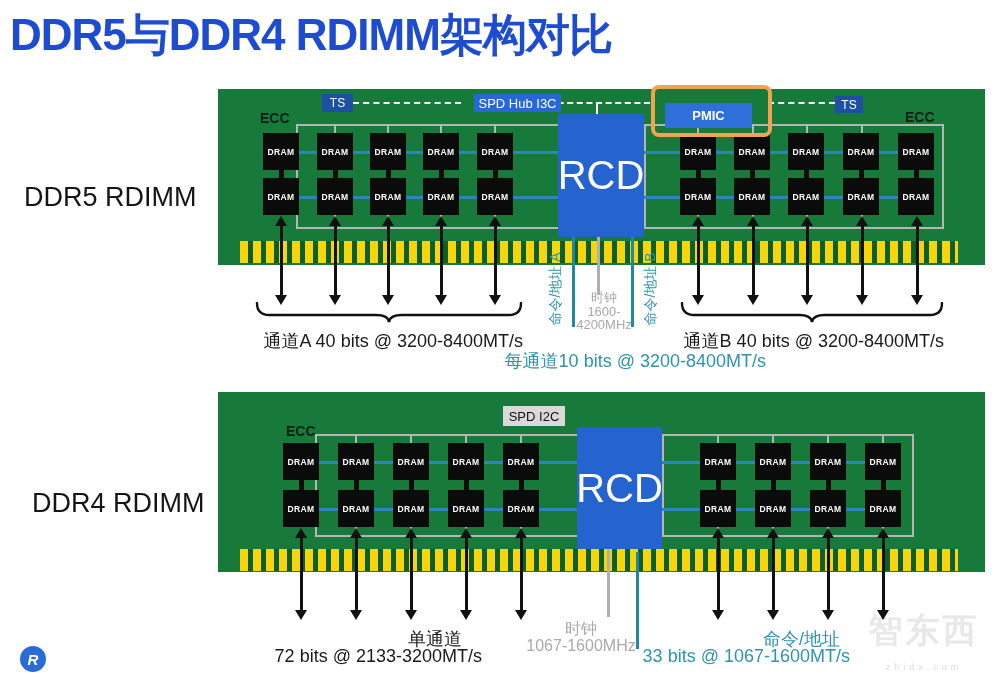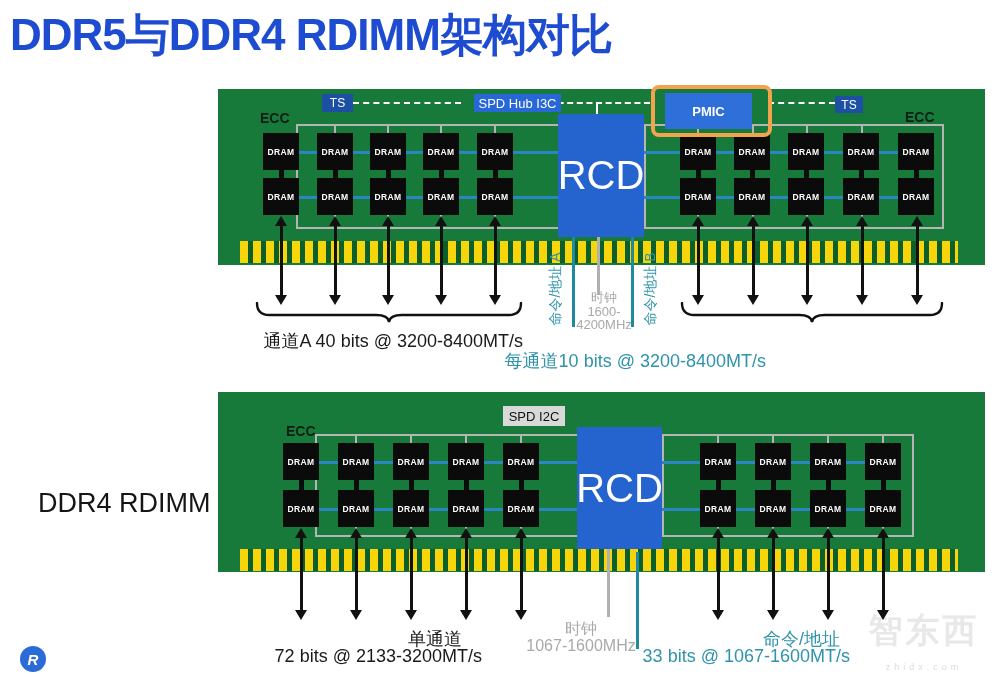--- a/index.html
+++ b/index.html
@@ -50,30 +50,31 @@
   .watermark .wm-main{font-size:34px;font-weight:bold;letter-spacing:3px;font-family:Liberation Serif, serif;}
   .watermark .wm-sub{font-size:9px;color:#DCDCDC;letter-spacing:4px;margin-top:8px;}
 </style>
 </head>
 <body>
 
 <div id="canvas">
 
   <div class="title" style="left:10px;top:6px">DDR5与DDR4 RDIMM架构对比</div>
 
+  <div class="modname" style="left:24px;top:182px">DDR5 RDIMM</div>
   <div class="pcb" style="left:218px;top:89px;width:767px;height:176px"></div>
   <div class="gold" style="left:240px;top:241px;width:718px;height:22px"></div>
 
   <div class="dash-h" style="left:353px;top:102px;width:108px"></div>
   <div class="dash-h" style="left:548px;top:102px;width:102px"></div>
   <div class="dash-h" style="left:768px;top:102px;width:67px"></div>
   <div class="dash-v" style="left:596px;top:104px;height:10px"></div>
   <div class="bluebox ts" style="left:322px;top:94px;width:31px;height:18px">TS</div>
   <div class="bluebox spd5" style="left:474px;top:94px;width:87px;height:18px">SPD Hub I3C</div>
-  <div class="bluebox pmic" style="left:665px;top:93px;width:87px;height:36px">PMIC</div>
+  <div class="bluebox pmic" style="left:665px;top:103px;width:87px;height:25px">PMIC</div>
   <div class="orangebox" style="left:651px;top:85px;width:113px;height:44px"></div>
   <div class="bluebox ts" style="left:835px;top:96px;width:28px;height:17px">TS</div>
   <div class="ecc" style="left:260px;top:110px">ECC</div>
   <div class="ecc" style="left:905px;top:109px">ECC</div>
 
   <div class="rcd" style="left:558px;top:114px;width:86px;height:123px">RCD</div>
 
   <div id="g-ddr5">
       <div class="busloop" style="left: 296px; top: 124px; width: 262px; height: 101px;"></div>
       <div class="stub" style="left: 334px; top: 124px; height: 9px;"></div>
@@ -191,23 +192,24 @@
   </div>
 
   <svg class="bracesvg" style="left:255px;top:302px" width="268" height="22">
     <path d="M2,1 Q2,13 14,13 L121,13 Q133,13 134,20 Q135,13 147,13 L254,13 Q266,13 266,1" stroke="#111" stroke-width="2.4" fill="none" stroke-linecap="round"></path>
   </svg>
   <svg class="bracesvg" style="left:680px;top:302px" width="264" height="22">
     <path d="M2,1 Q2,13 14,13 L119,13 Q131,13 132,20 Q133,13 145,13 L250,13 Q262,13 262,1" stroke="#111" stroke-width="2.4" fill="none" stroke-linecap="round"></path>
   </svg>
 
   <div class="chlabel" style="left:255px;top:329px;width:268px">通道A 40 bits @ 3200-8400MT/s</div>
+  <div class="chlabel" style="left:680px;top:329px;width:264px">通道B 40 bits @ 3200-8400MT/s</div>
   <div class="chlabel teal" style="left:466px;top:349px;width:300px">每通道10 bits @ 3200-8400MT/s</div>
 
-  <div class="modname" style="left:38px;top:488px">DDR4 RDIMM</div>
+  <div class="modname" style="left:32px;top:488px">DDR4 RDIMM</div>
   <div class="pcb" style="left:218px;top:392px;width:767px;height:180px"></div>
   <div class="gold" style="left:240px;top:549px;width:718px;height:22px"></div>
   <div class="spd4" style="left:503px;top:406px;width:62px;height:20px">SPD I2C</div>
   <div class="ecc" style="left:286px;top:423px">ECC</div>
   <div class="rcd" style="left:577px;top:427px;width:85px;height:122px">RCD</div>
   <div id="g-ddr4">
       <div class="busloop" style="left: 315px; top: 434px; width: 262px; height: 99px;"></div>
       <div class="stub" style="left: 355px; top: 434px; height: 9px;"></div>
       <div class="stub" style="left: 355px; top: 527px; height: 8px;"></div>
       <div class="stub" style="left: 410px; top: 434px; height: 9px;"></div>

